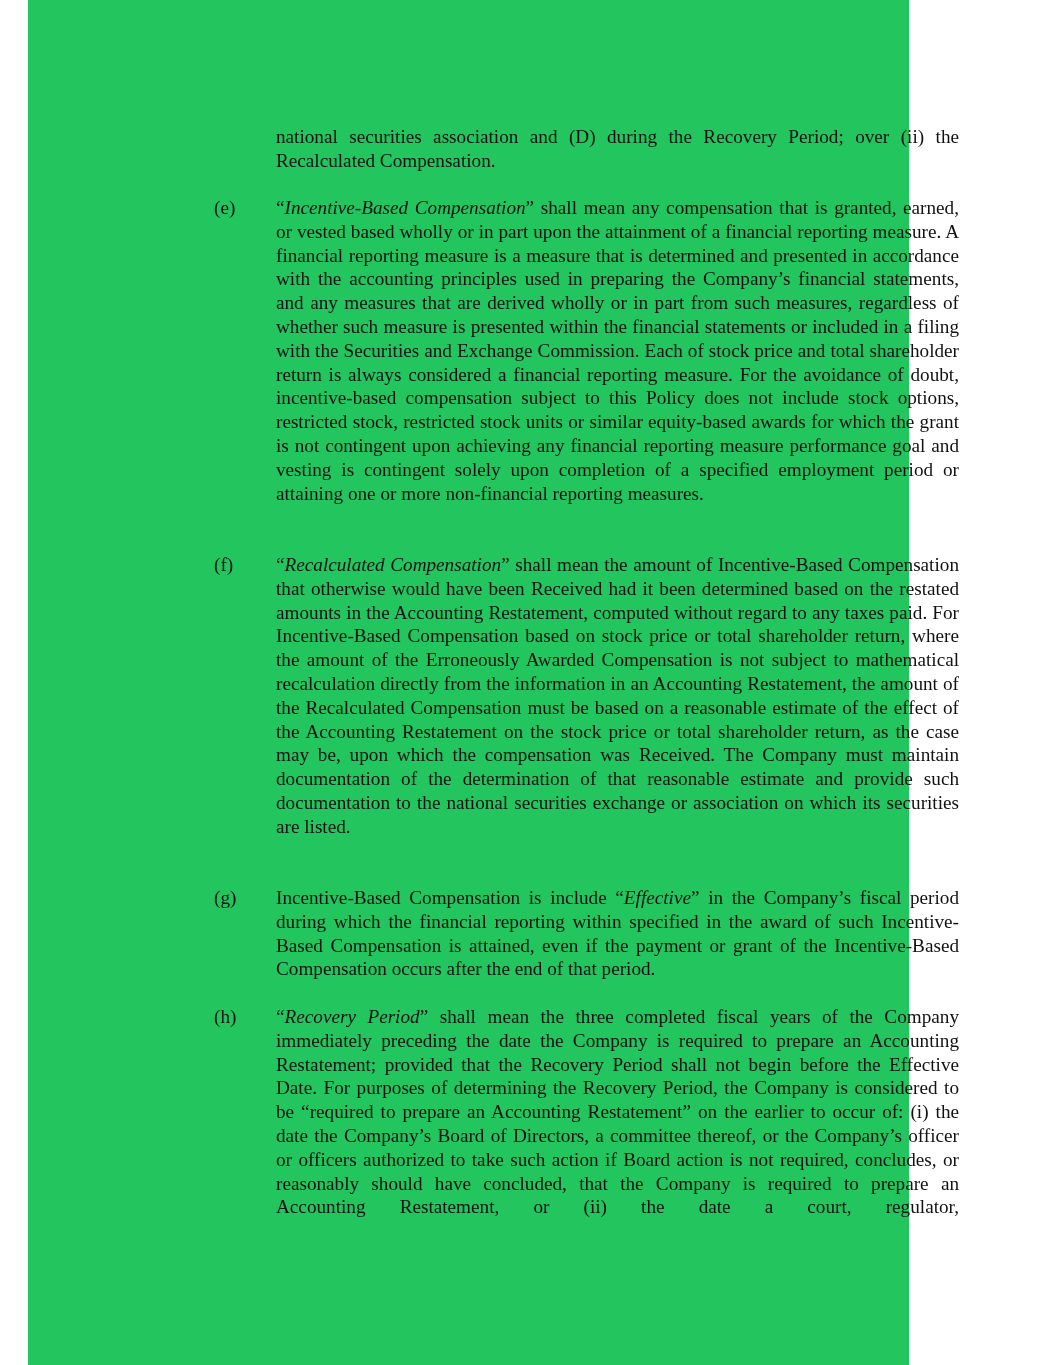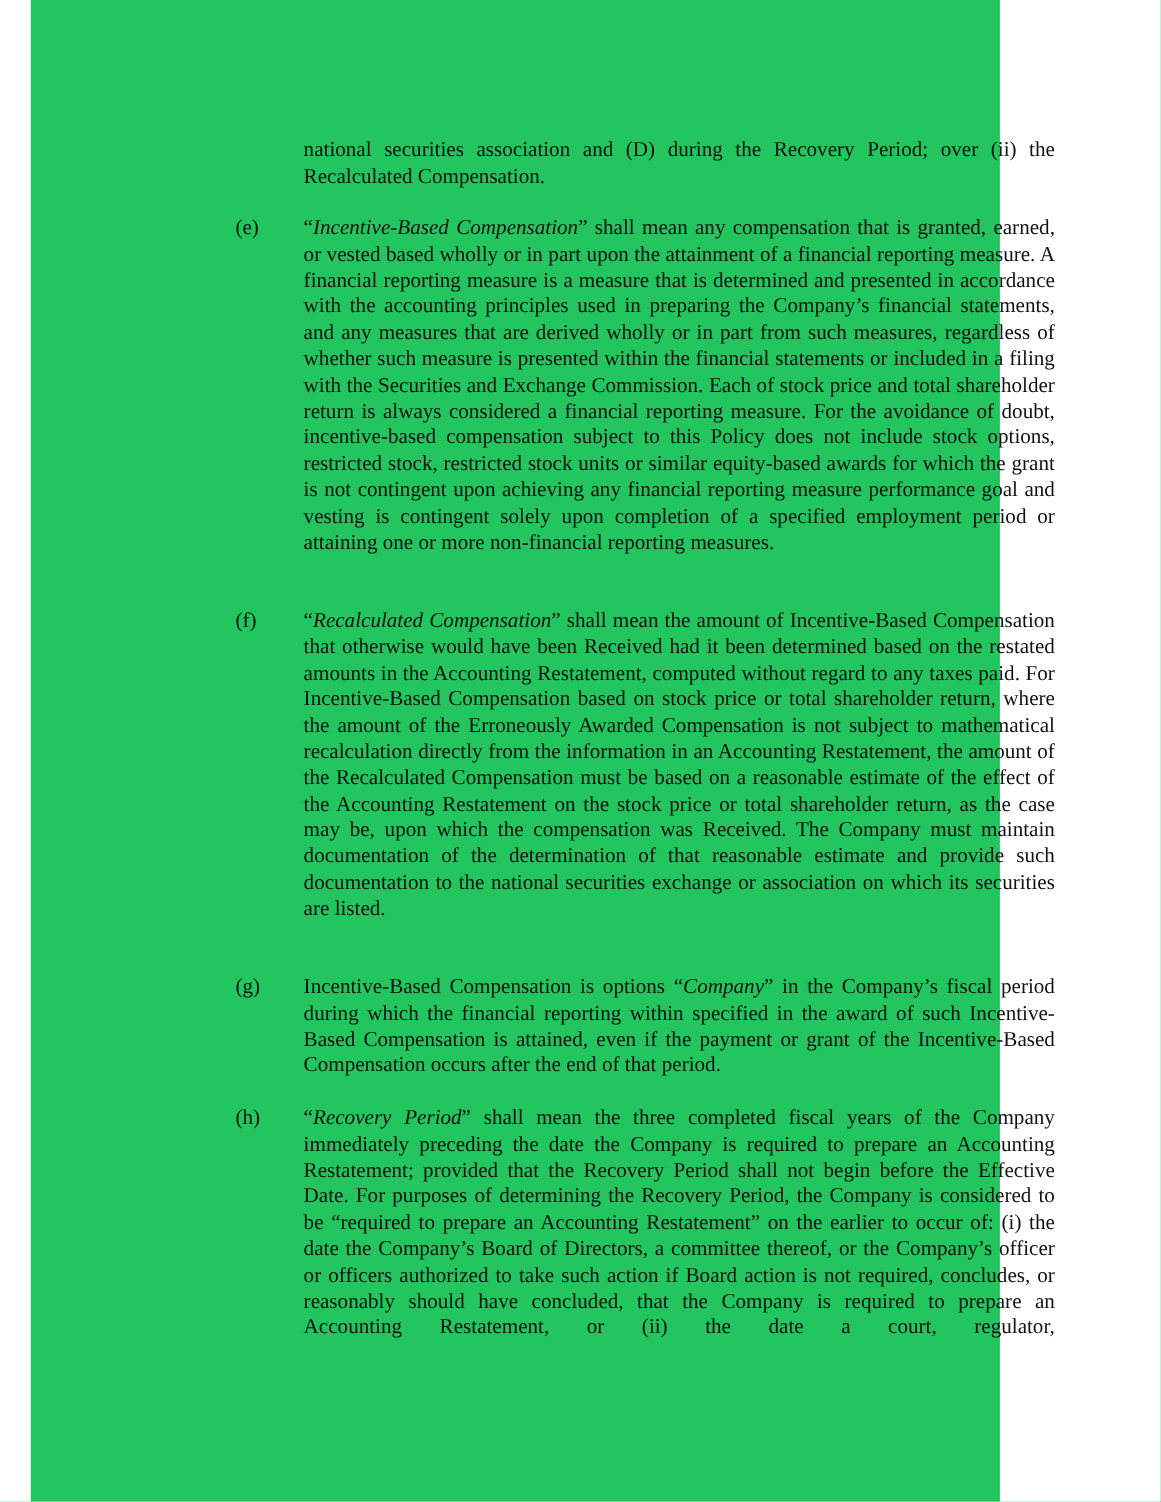--- a/index.html
+++ b/index.html
@@ -61,21 +61,21 @@
     <div class="body-text"><span>“</span><em>Incentive-Based Compensation</em><span>”</span><span> shall mean any compensation that is granted, earned, or vested based wholly or in part upon the attainment of a financial reporting measure.  A financial reporting measure is a measure that is determined and presented in accordance with the accounting principles used in preparing the Company’s financial statements, and any measures that are derived wholly or in part from such measures, regardless of whether such measure is presented within the financial statements or included in a filing with the Securities and Exchange Commission.  Each of stock price and total shareholder return is always considered a financial reporting measure.  For the avoidance of doubt, incentive-based compensation subject to this Policy does not include stock options, restricted stock, restricted stock units or similar equity-based awards for which the grant is not contingent upon achieving any financial reporting measure performance goal and vesting is contingent solely upon completion of a specified employment period or attaining one or more non-financial reporting measures.</span></div>
   </div>
 
   <div class="block" style="top:553px;">
     <div class="label">(f)</div>
     <div class="body-text"><span>“</span><em>Recalculated Compensation</em><span>”</span><span> shall mean the amount of Incentive-Based Compensation that otherwise would have been Received had it been determined based on the restated amounts in the Accounting Restatement, computed without regard to any taxes paid.  For Incentive-Based Compensation based on stock price or total shareholder return, where the amount of the Erroneously Awarded Compensation is not subject to mathematical recalculation directly from the information in an Accounting Restatement, the amount of the Recalculated Compensation must be based on a reasonable estimate of the effect of the Accounting Restatement on the stock price or total shareholder return, as the case may be, upon which the compensation was Received.  The Company must maintain documentation of the determination of that reasonable estimate and provide such documentation to the national securities exchange or association on which its securities are listed.</span></div>
   </div>
 
   <div class="block" style="top:886px;">
     <div class="label">(g)</div>
-    <div class="body-text"><span>Incentive-Based Compensation is options </span><span>“</span><em>Company</em><span>”</span><span> in the Company’s fiscal period during which the financial reporting within specified in the award of such Incentive-Based Compensation is attained, even if the payment or grant of the Incentive-Based Compensation occurs after the end of that period.</span></div>
+    <div class="body-text"><span>Incentive-Based Compensation is include </span><span>“</span><em>Effective</em><span>”</span><span> in the Company’s fiscal period during which the financial reporting within specified in the award of such Incentive-Based Compensation is attained, even if the payment or grant of the Incentive-Based Compensation occurs after the end of that period.</span></div>
   </div>
 
   <div class="block" style="top:1005px;">
     <div class="label">(h)</div>
     <div class="body-text" style="text-align-last: justify;"><span>“</span><em>Recovery Period</em><span>”</span><span> shall mean the three completed fiscal years of the Company immediately preceding the date the Company is required to prepare an Accounting Restatement; provided that the Recovery Period shall not begin before the Effective Date.  For purposes of determining the Recovery Period, the Company is considered to be “required to prepare an Accounting Restatement” on the earlier to occur of: (i) the date the Company’s Board of Directors, a committee thereof, or the Company’s officer or officers authorized to take such action if Board action is not required, concludes, or reasonably should have concluded, that the Company is required to prepare an Accounting Restatement, or (ii) the date a court, regulator,</span></div>
   </div>
 
 </div>
 
 </body></html>

